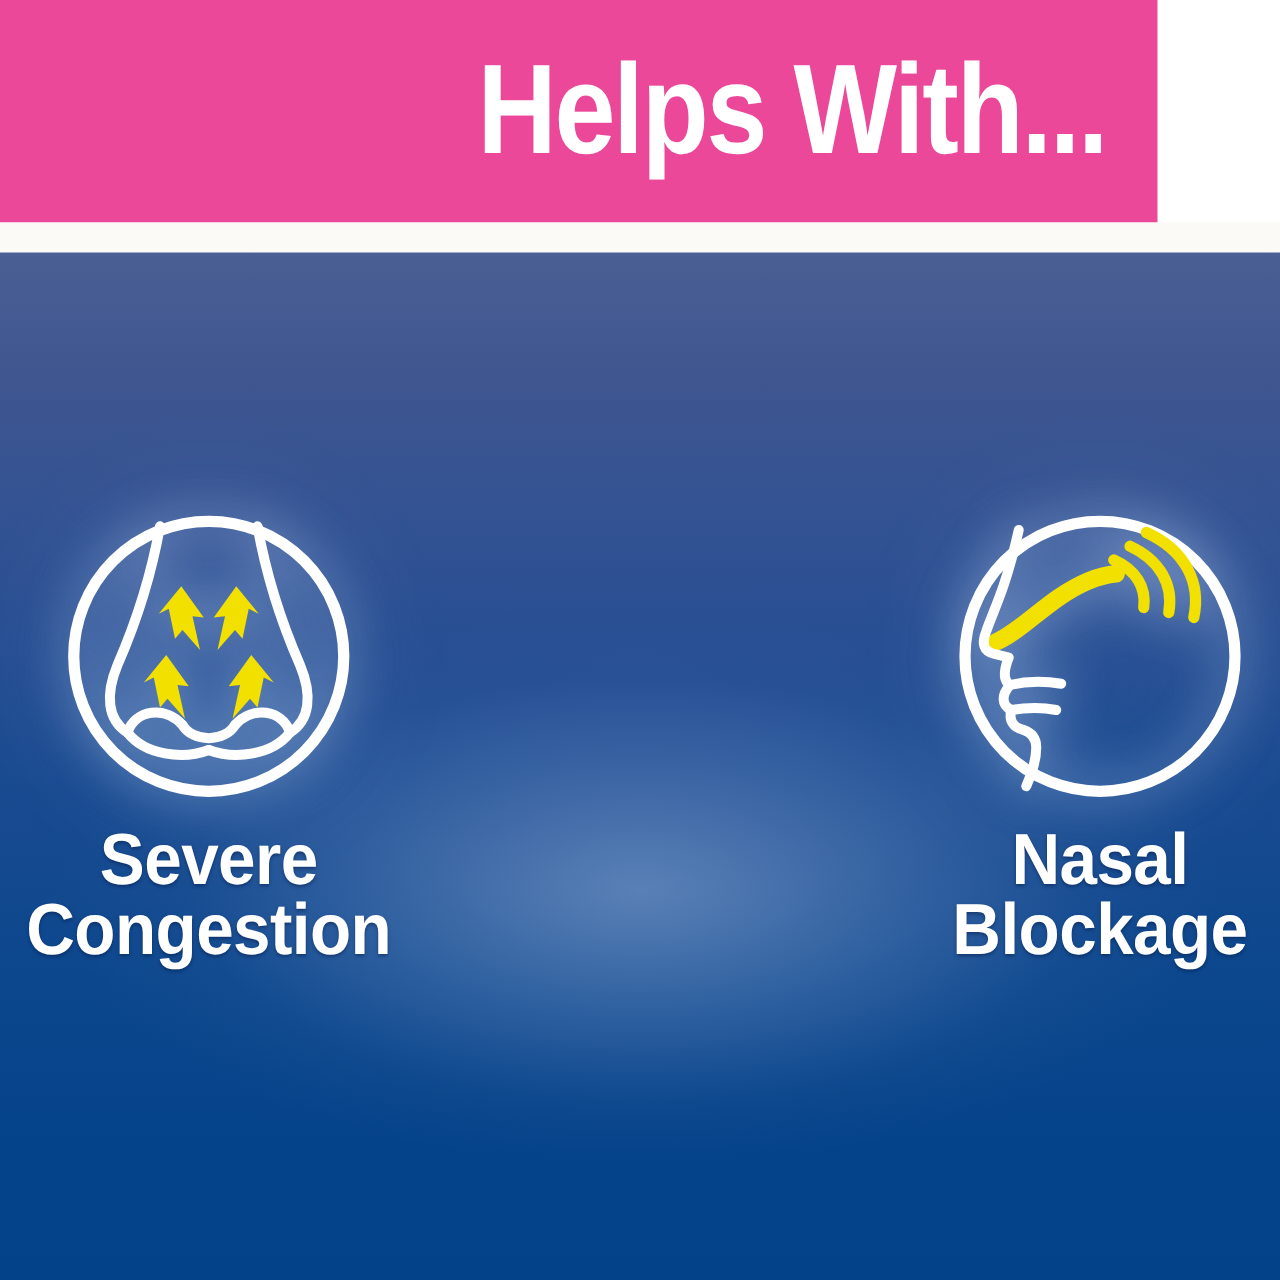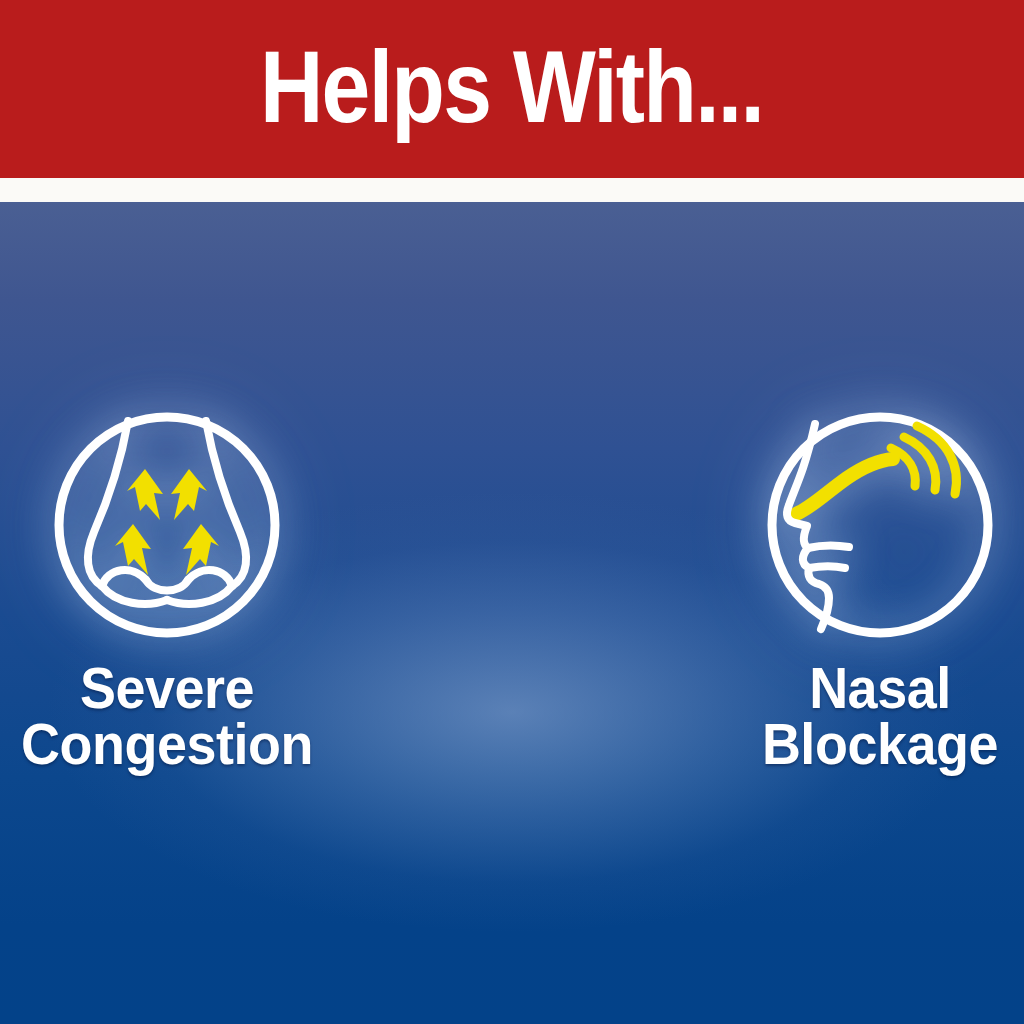--- a/index.html
+++ b/index.html
@@ -16,26 +16,26 @@
     height: 1024px;
     overflow: hidden;
     background: #ffffff;
   }
 
   
   .header-band {
     position: absolute;
     left: 0;
     top: 0;
-    width: 1024px;
+    width: 926px;
     height: 178px;
-    background: #b91c1c;
+    background: #ec4899;
     display: flex;
     align-items: center;
-    justify-content: center;
+    justify-content: flex-end;
   }
   .header-title {
     font-family: "Liberation Sans Narrow", "Liberation Sans", sans-serif;
     font-weight: bold;
     font-size: 102px;
     line-height: 1;
     color: #ffffff;
     letter-spacing: -2px;
     transform: scaleX(0.86);
     transform-origin: center center;

